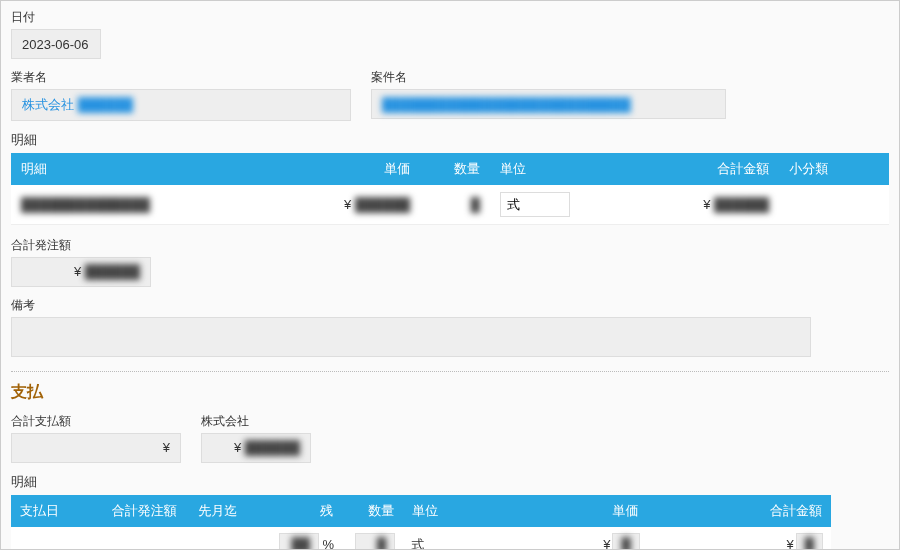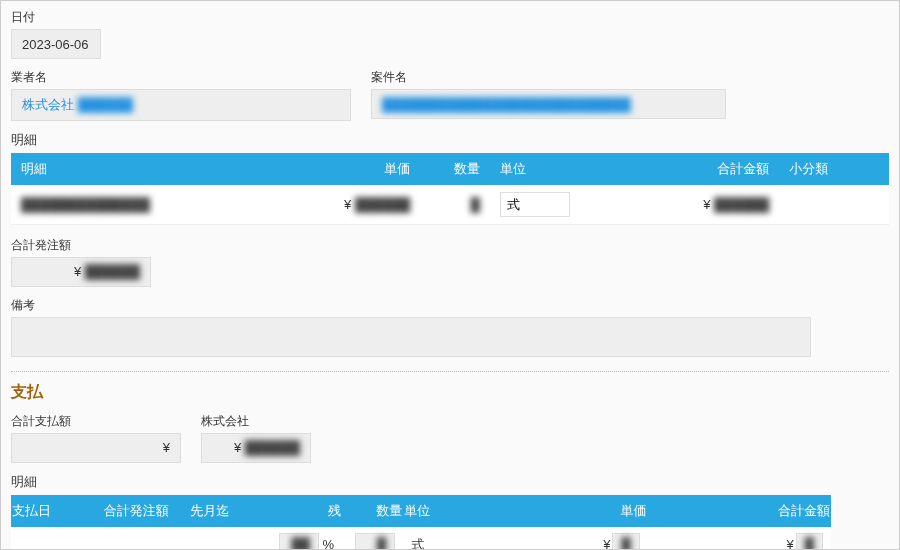--- a/index.html
+++ b/index.html
@@ -107,21 +107,21 @@
 
   table.pay {
     width: 820px;
     border-collapse: collapse;
   }
   table.pay thead th {
     background: #29a7e1;
     color: #fff;
     font-weight: normal;
     text-align: left;
-    padding: 7px 1px;
+    padding: 7px 9px;
     font-size: 13px;
     margin-top: 24px;
   }
   table.pay thead th.r { text-align: right; }
   table.pay tbody td {
     background: #fff;
     padding: 6px 8px;
     border-bottom: 1px solid #eee;
   }
   table.pay tbody td.r { text-align: right; }

